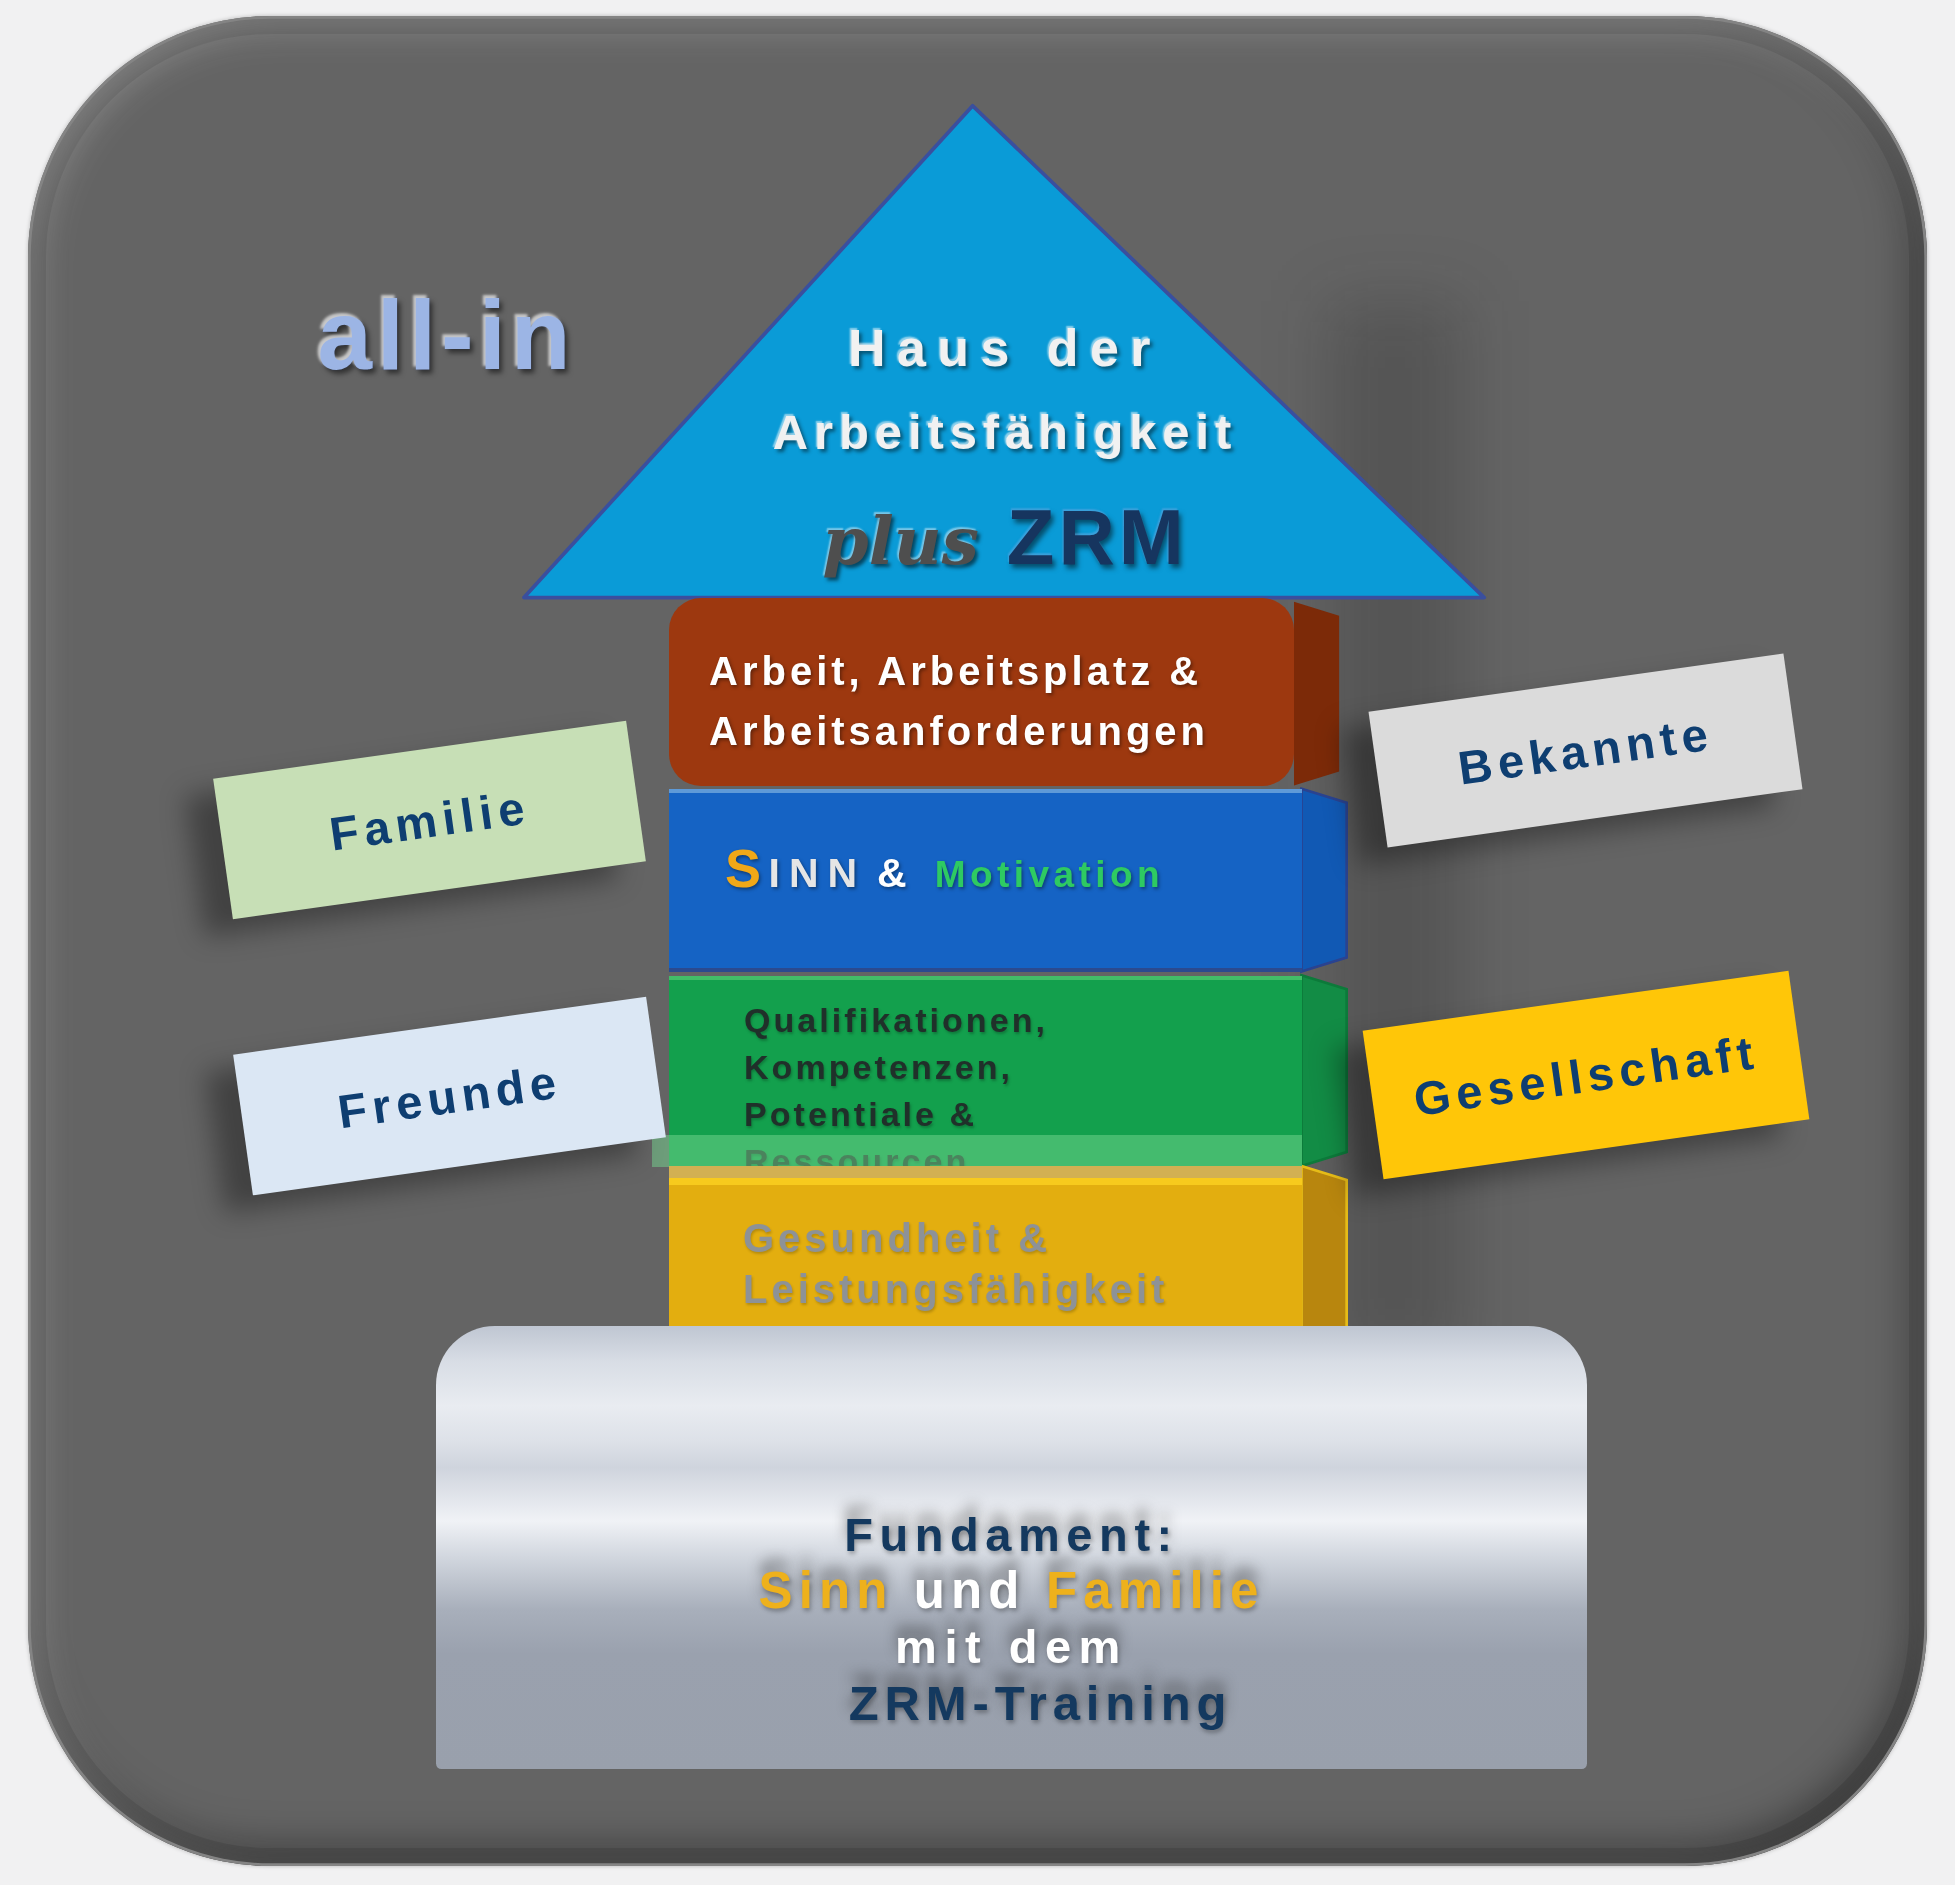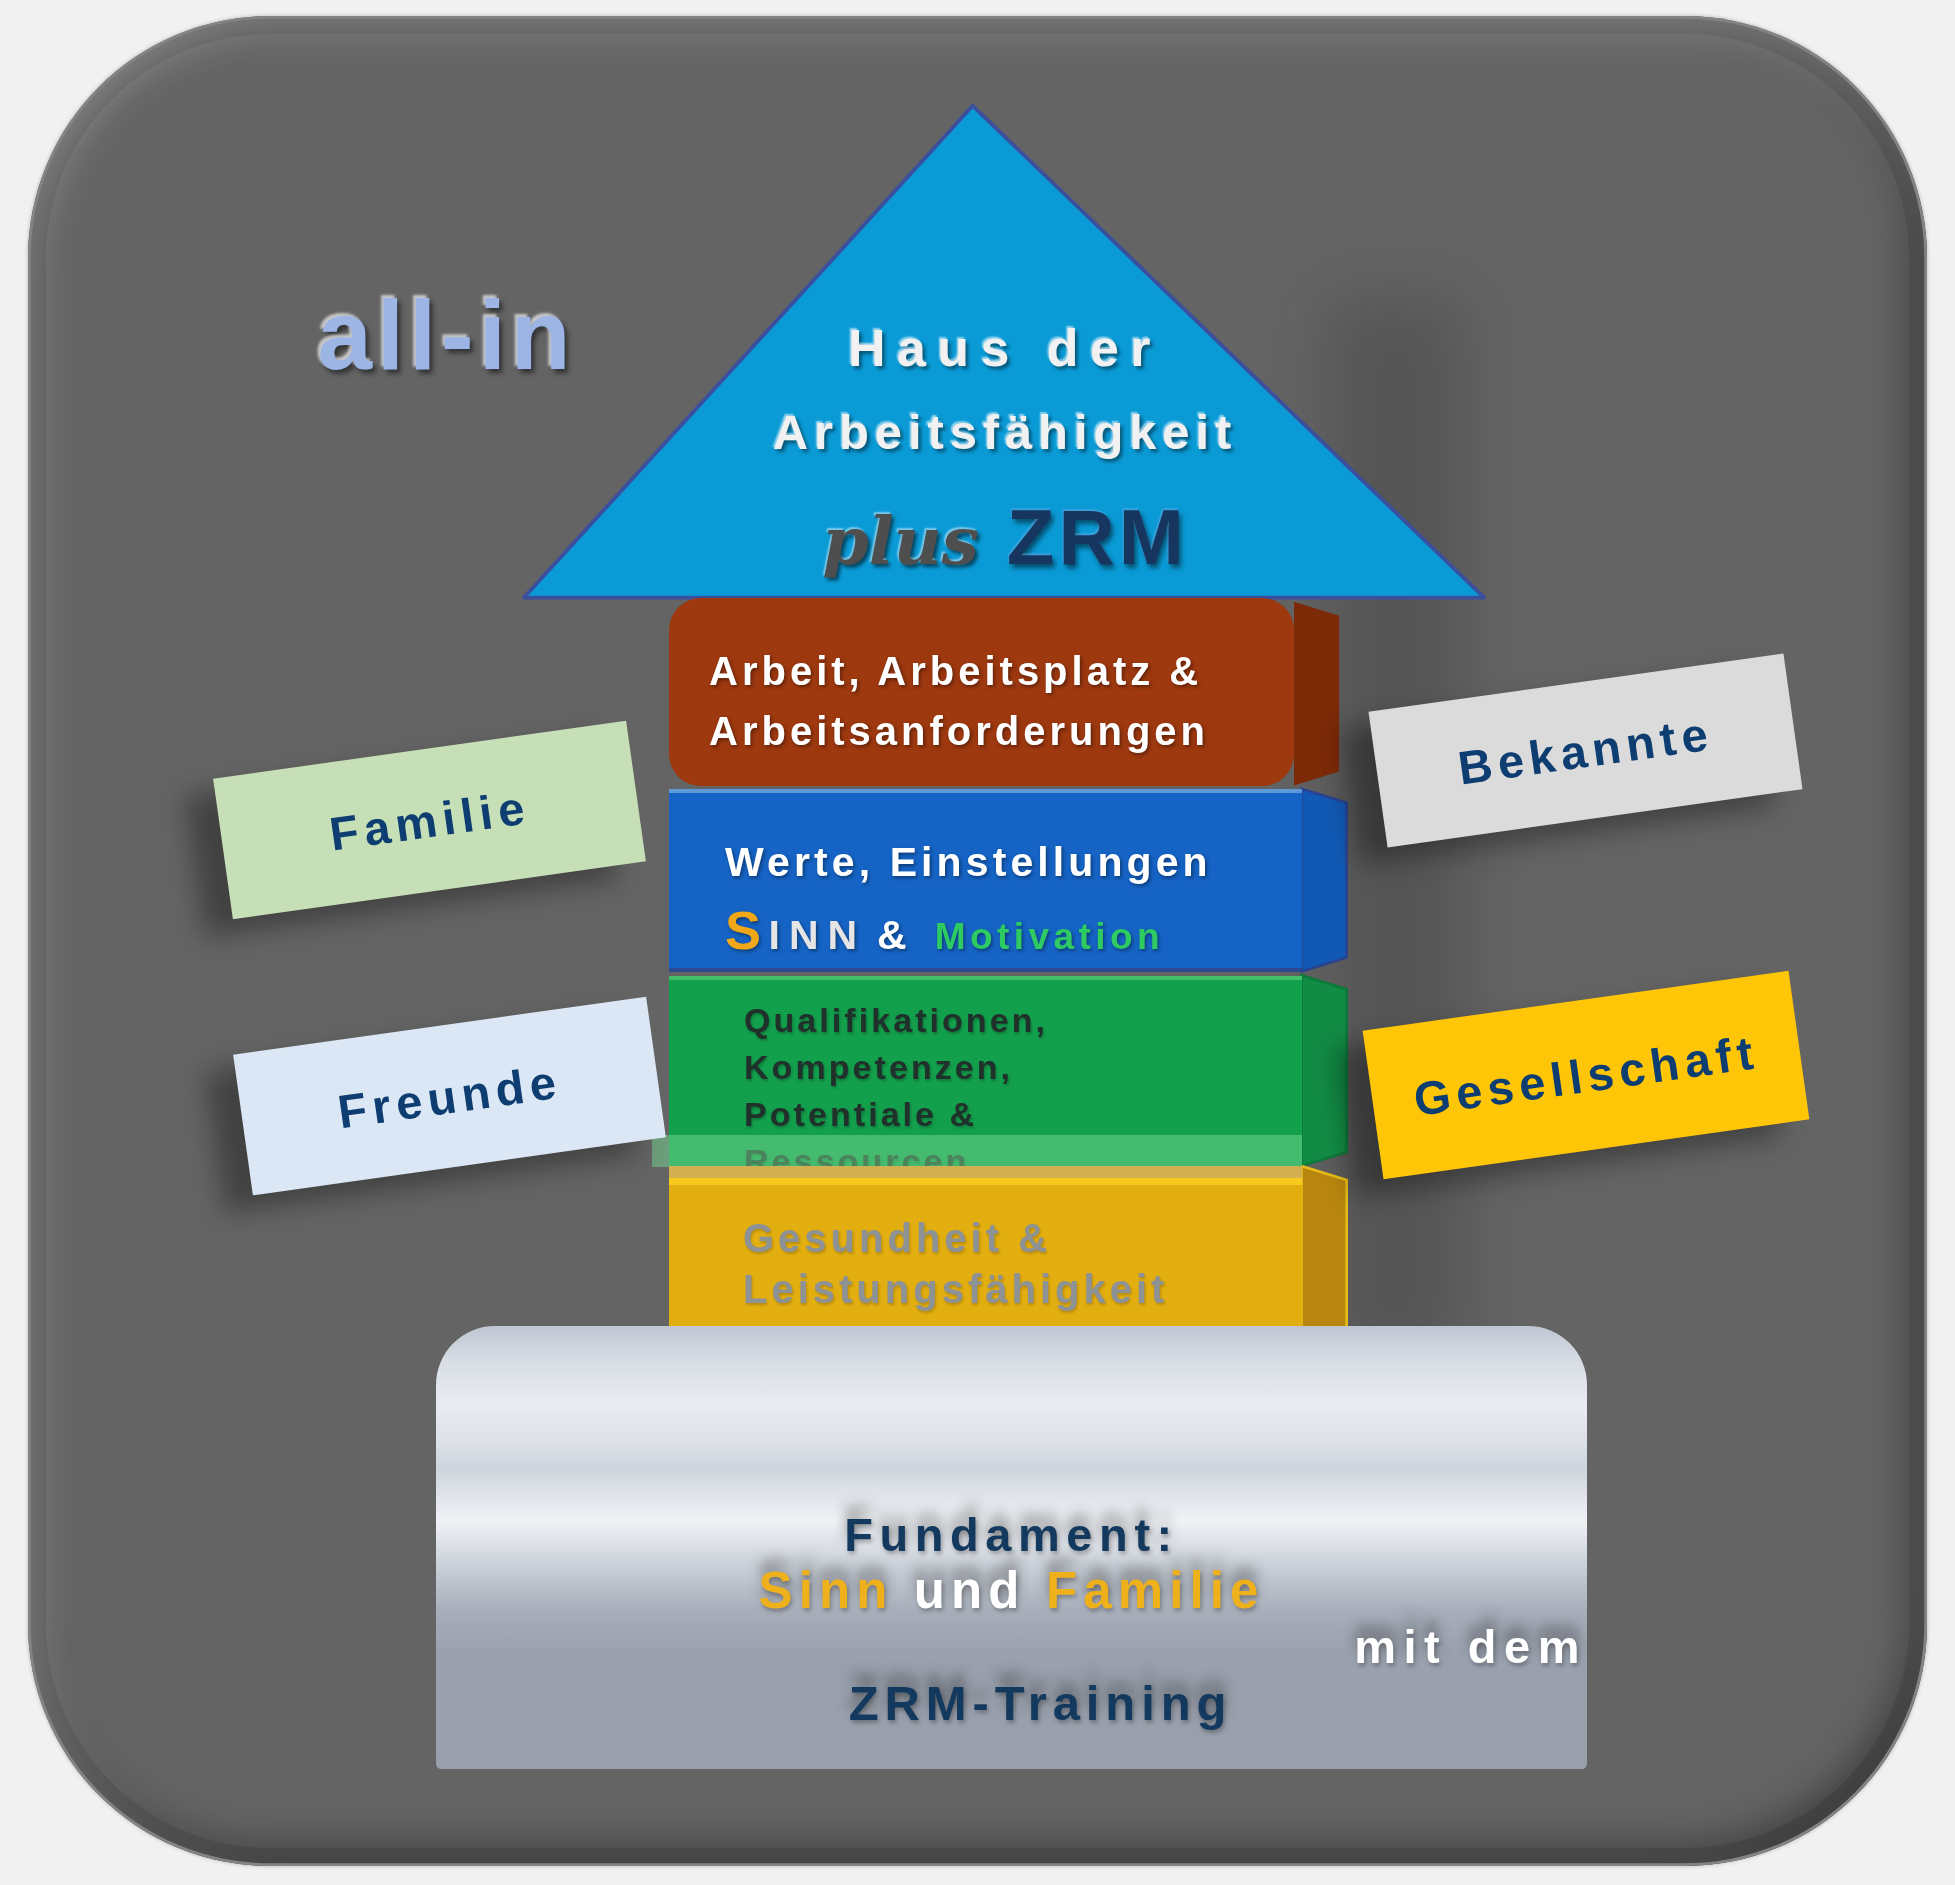--- a/index.html
+++ b/index.html
@@ -119,21 +119,21 @@
       #bfc6d2 0%, #d8dde5 8%, #e9ecf1 18%, #dde1e8 26%,
       #cfd4dd 32%, #f0f2f6 44%, #d2d7df 52%,
       #a8afbb 64%, #9aa1ae 74%, #99a0ac 100%);
   }
   .fline{
     position:absolute;left:0;width:100%;text-align:center;font-weight:bold;
     text-shadow:0 -12px 13px rgba(35,35,35,0.50), 1.6px 2.7px 4.3px rgba(0,0,0,0.28);
   }
   .f1{top:181px;font-size:47px;letter-spacing:0.14em;}
   .f2{top:235px;font-size:51px;letter-spacing:0.12em;}
-  .f3{top:293px;font-size:47px;letter-spacing:0.16em;text-align:right;}
+  .f3{top:293px;font-size:47px;letter-spacing:0.16em;}
   .f4{top:349px;font-size:49px;letter-spacing:0.12em;margin-left:29px;}
 
   
   .banner{
     position:absolute;display:flex;align-items:center;justify-content:center;
     transform:rotate(-8deg);
     box-shadow:-30px 13.4px 27px rgba(0,0,0,0.35);
     font-weight:bold;font-size:47px;letter-spacing:0.12em;
   }
   .banner-familie{left:221px;top:749px;width:417px;height:142px;}
@@ -171,21 +171,20 @@
 
   <div class="block block-red" style="background: rgb(157, 56, 15); border-radius: 32px;">
     <div class="bl-text red-text">
       <div>Arbeit, Arbeitsplatz &amp;</div>
       <div>Arbeitsanforderungen</div>
     </div>
   </div>
 
   <div class="block block-blue" style="background: rgb(21, 99, 196);">
     <div class="bl-text blue-text">
-      <div>Werte, Einstellungen</div>
       <div class="sinn-line">
         <span class="sinn-s" style="color: rgb(240, 168, 24);">S</span>
         <span class="sinn-rest" style="color: #e5e5e5;">INN</span>
         <span class="amp">&amp;</span>
         <span class="motivation" style="color: rgb(46, 202, 98);">Motivation</span>
       </div>
     </div>
   </div>
 
   <div class="block block-green" style="background: rgb(19, 160, 77);">

